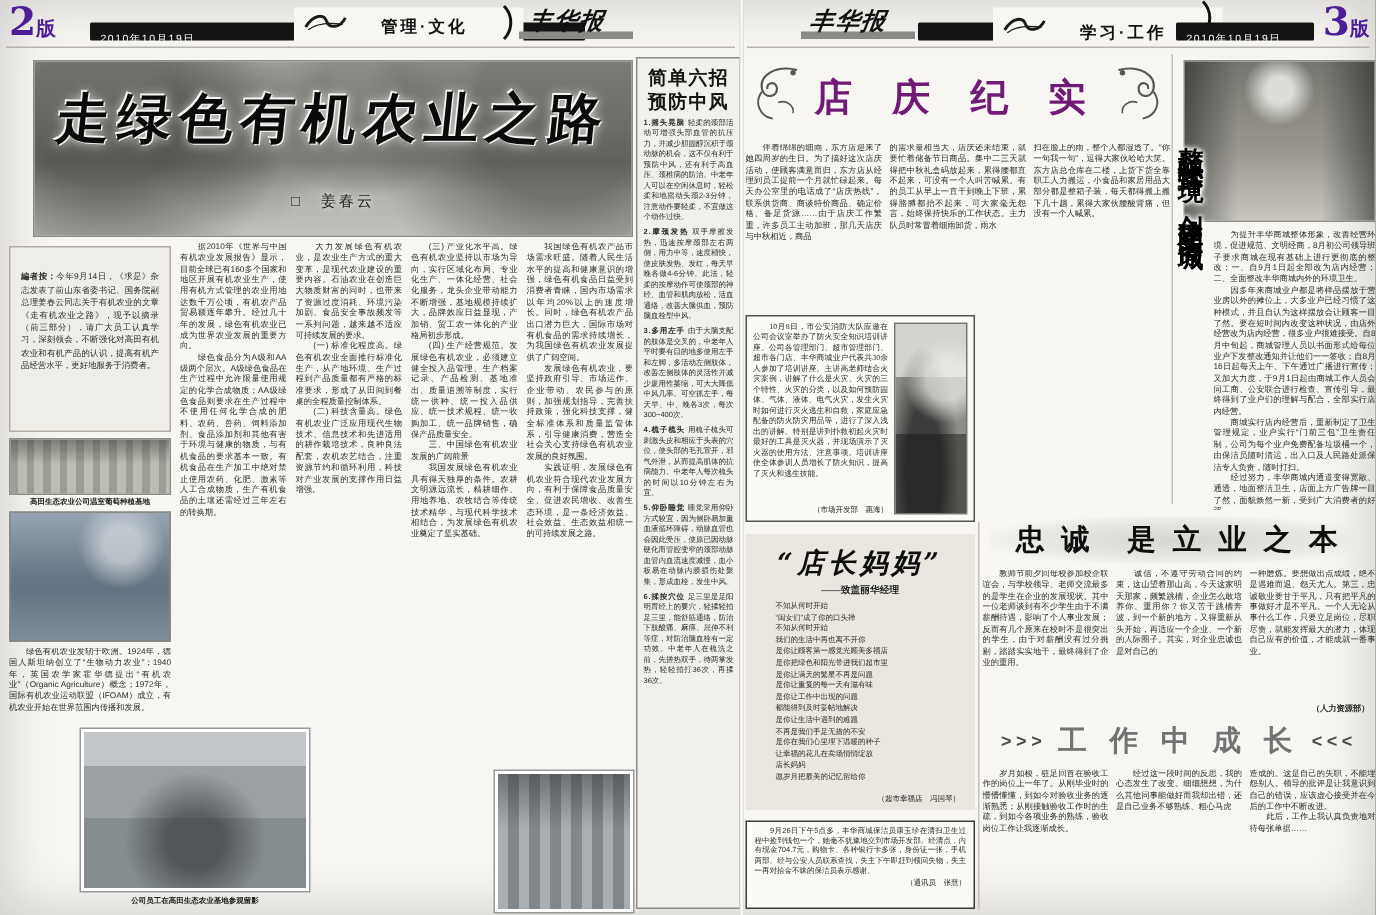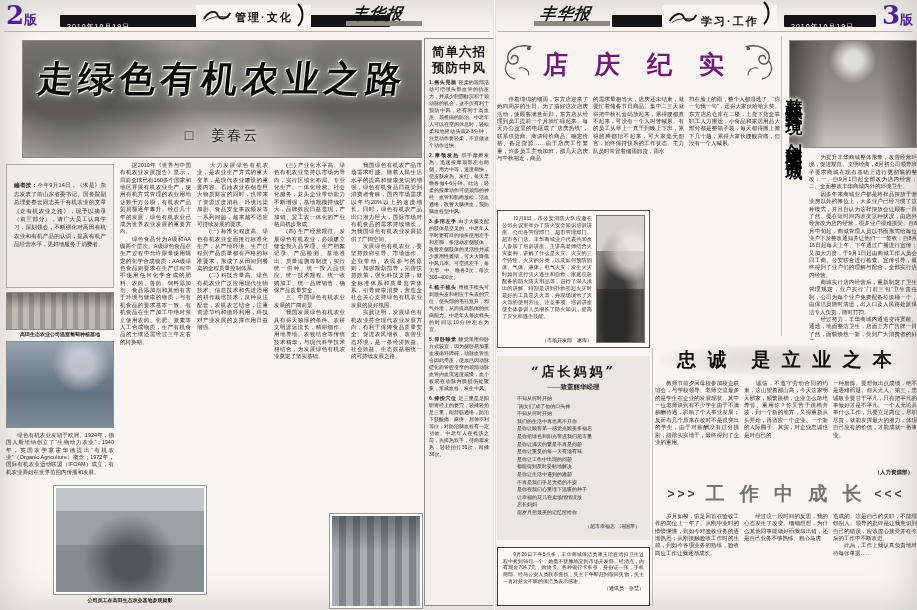--- a/index.html
+++ b/index.html
@@ -10,21 +10,21 @@
 .page-left { left:0; width:494px; }
 .page-right { left:494px; width:423px; }
 .gutter { position:absolute; left:493px; top:0; width:3px; height:610px; background:linear-gradient(90deg,#d8d6d0,#fff,#d8d6d0); }
 .hrule { position:absolute; left:4px; right:4px; top:31px; height:1px; background:#b7b4ad; }
 
 
 .pageno { position:absolute; font-family:"DejaVu Serif",serif; font-weight:bold; font-size:26px; color:#4c1d95; line-height:1; }
 .pageno small { font-size:13px; font-weight:bold; }
 .hbar { position:absolute; height:12px; background:#141414; border-radius:1px; }
 .hdate { color:#fff; font-size:7px; line-height:12px; padding:0 7px; white-space:nowrap; letter-spacing:1px; }
-.pill { position:absolute; height:24px; background:#f7f6f2; display:flex; align-items:center; gap:3px; padding:0 6px; }
+.pill { position:absolute; height:24px; background:#f7f6f2; display:flex; align-items:center; gap:22px; padding:0 6px; }
 .section-label { font-size:11px; font-weight:bold; letter-spacing:2px; color:#111; }
 .masthead { position:absolute; font-family:"DejaVu Serif",serif; font-style:italic; font-weight:bold;
   font-size:16px; color:#111; transform:skewX(-8deg); letter-spacing:1px; z-index:3; }
 .mastbar { position:absolute; height:5px; background:#8c8a84; }
 
 
 .bt { font-size:5.5px; line-height:1.34; text-align:justify; color:#2b2b28; overflow:hidden; white-space:pre-line; }
 .cols { display:flex; gap:6px; position:absolute; }
 .col { flex:1; overflow:hidden; }
 
@@ -56,21 +56,21 @@
   radial-gradient(circle at 72% 30%, rgba(240,238,232,.7) 0 14%, transparent 30%),
   radial-gradient(ellipse at 40% 78%, rgba(25,25,28,.7) 0 30%, transparent 60%),
   linear-gradient(180deg,#d4d2cc 0 28%,#8e8c86 28% 58%,#55534e 58% 100%); }
 .caption { position:absolute; font-size:5px; text-align:center; color:#1c1c1a; font-weight:bold; }
 
 
 .banner { position:absolute; left:22px; top:40px; width:400px; height:118px; overflow:hidden; }
 .headline-cal { position:absolute; left:0; right:0; top:14px; text-align:center;
   font-family:"DejaVu Serif",serif; font-weight:bold; font-size:36px; letter-spacing:5px; color:#0a0a0a;
   transform:skewX(-6deg); text-shadow:1px 1px 0 #f5f5f2,-1px -1px 0 #f5f5f2,0 0 7px rgba(255,255,255,.9); }
-.byline { position:absolute; left:0; right:0; top:86px; text-align:center; font-size:14px; color:#1d1d1b;
+.byline { position:absolute; left:0; right:0; top:86px; text-align:center; font-size:10px; color:#1d1d1b;
   text-shadow:0 0 4px rgba(255,255,255,.9); letter-spacing:2px; }
 .edbox { position:absolute; left:6px; top:164px; width:108px; height:124px; background:#efede7;
   border:1px solid #b1aea6; padding:8px 7px; }
 .edbox .bt { font-size:5.6px; line-height:1.5; }
 .edlabel { font-weight:bold; }
 
 
 .healthbox { position:absolute; left:424px; top:38px; width:70px; height:568px; background:#f1f0eb;
   border:1px solid #8f8d87; padding:6px 4px 4px; }
 .htitle { text-align:center; font-weight:bold; font-size:12.5px; letter-spacing:1px; color:#161616; line-height:1.25; }
@@ -80,22 +80,22 @@
 
 .sec-title-row { display:flex; align-items:center; justify-content:center; gap:8px; }
 .anniv-title { font-size:25px; font-weight:bold; letter-spacing:10px; color:#701a75; white-space:nowrap; }
 .vert-headline { position:absolute; writing-mode:vertical-rl; text-orientation:upright;
   font-family:"Liberation Serif",serif; font-weight:bold; font-size:17px; letter-spacing:4px; color:#000;
   text-shadow:0 0 3px #fff,0 0 3px #fff,0 0 5px #fff; line-height:1.2; }
 .boxed { border:1px solid #55534e; background:#fbfaf6; }
 .kai { font-family:"Liberation Serif",serif; }
 .sign { text-align:right; font-size:5px; color:#222; }
 .poembox { position:absolute; background:#e9e7e0; padding:7px 10px 3px; }
-.poem-title { text-align:center; font-family:"DejaVu Serif",serif; font-weight:bold;
-  font-size:13px; letter-spacing:3px; color:#0d0d0d; }
+.poem-title { text-align:center; font-family:"DejaVu Serif",serif; font-style:italic; font-weight:bold;
+  font-size:18px; letter-spacing:3px; color:#0d0d0d; }
 .poem-sub { text-align:center; font-size:6.5px; font-weight:bold; margin-top:2px; font-family:"Liberation Serif",serif; }
 .poem-lines { font-size:5px; line-height:1.52; white-space:pre-line; padding-left:10px; margin-top:3px;
   color:#2b2b28; height:128px; overflow:hidden; }
 .modelbox { position:absolute; border:1.5px solid #3d3b37; background:#fbfaf6; padding:3px 5px; }
 .model-title { text-align:center; font-weight:bold; font-size:12px; letter-spacing:5px; color:#111; }
 .ellipse-title { margin:0 auto; width:252px; height:32px; display:flex; align-items:center; justify-content:center;
   background:radial-gradient(ellipse at center,#d7d5cf 0%,#e9e8e3 55%,rgba(233,232,227,0) 78%);
   font-size:19px; font-weight:bold; letter-spacing:3px; color:#0d0d0d; white-space:nowrap; }
 .growth-title { font-size:19px; font-weight:bold; letter-spacing:5px; color:#737373; white-space:nowrap; }
 .deco { font-size:12px; font-weight:bold; color:#4a4a46; letter-spacing:3px; }

